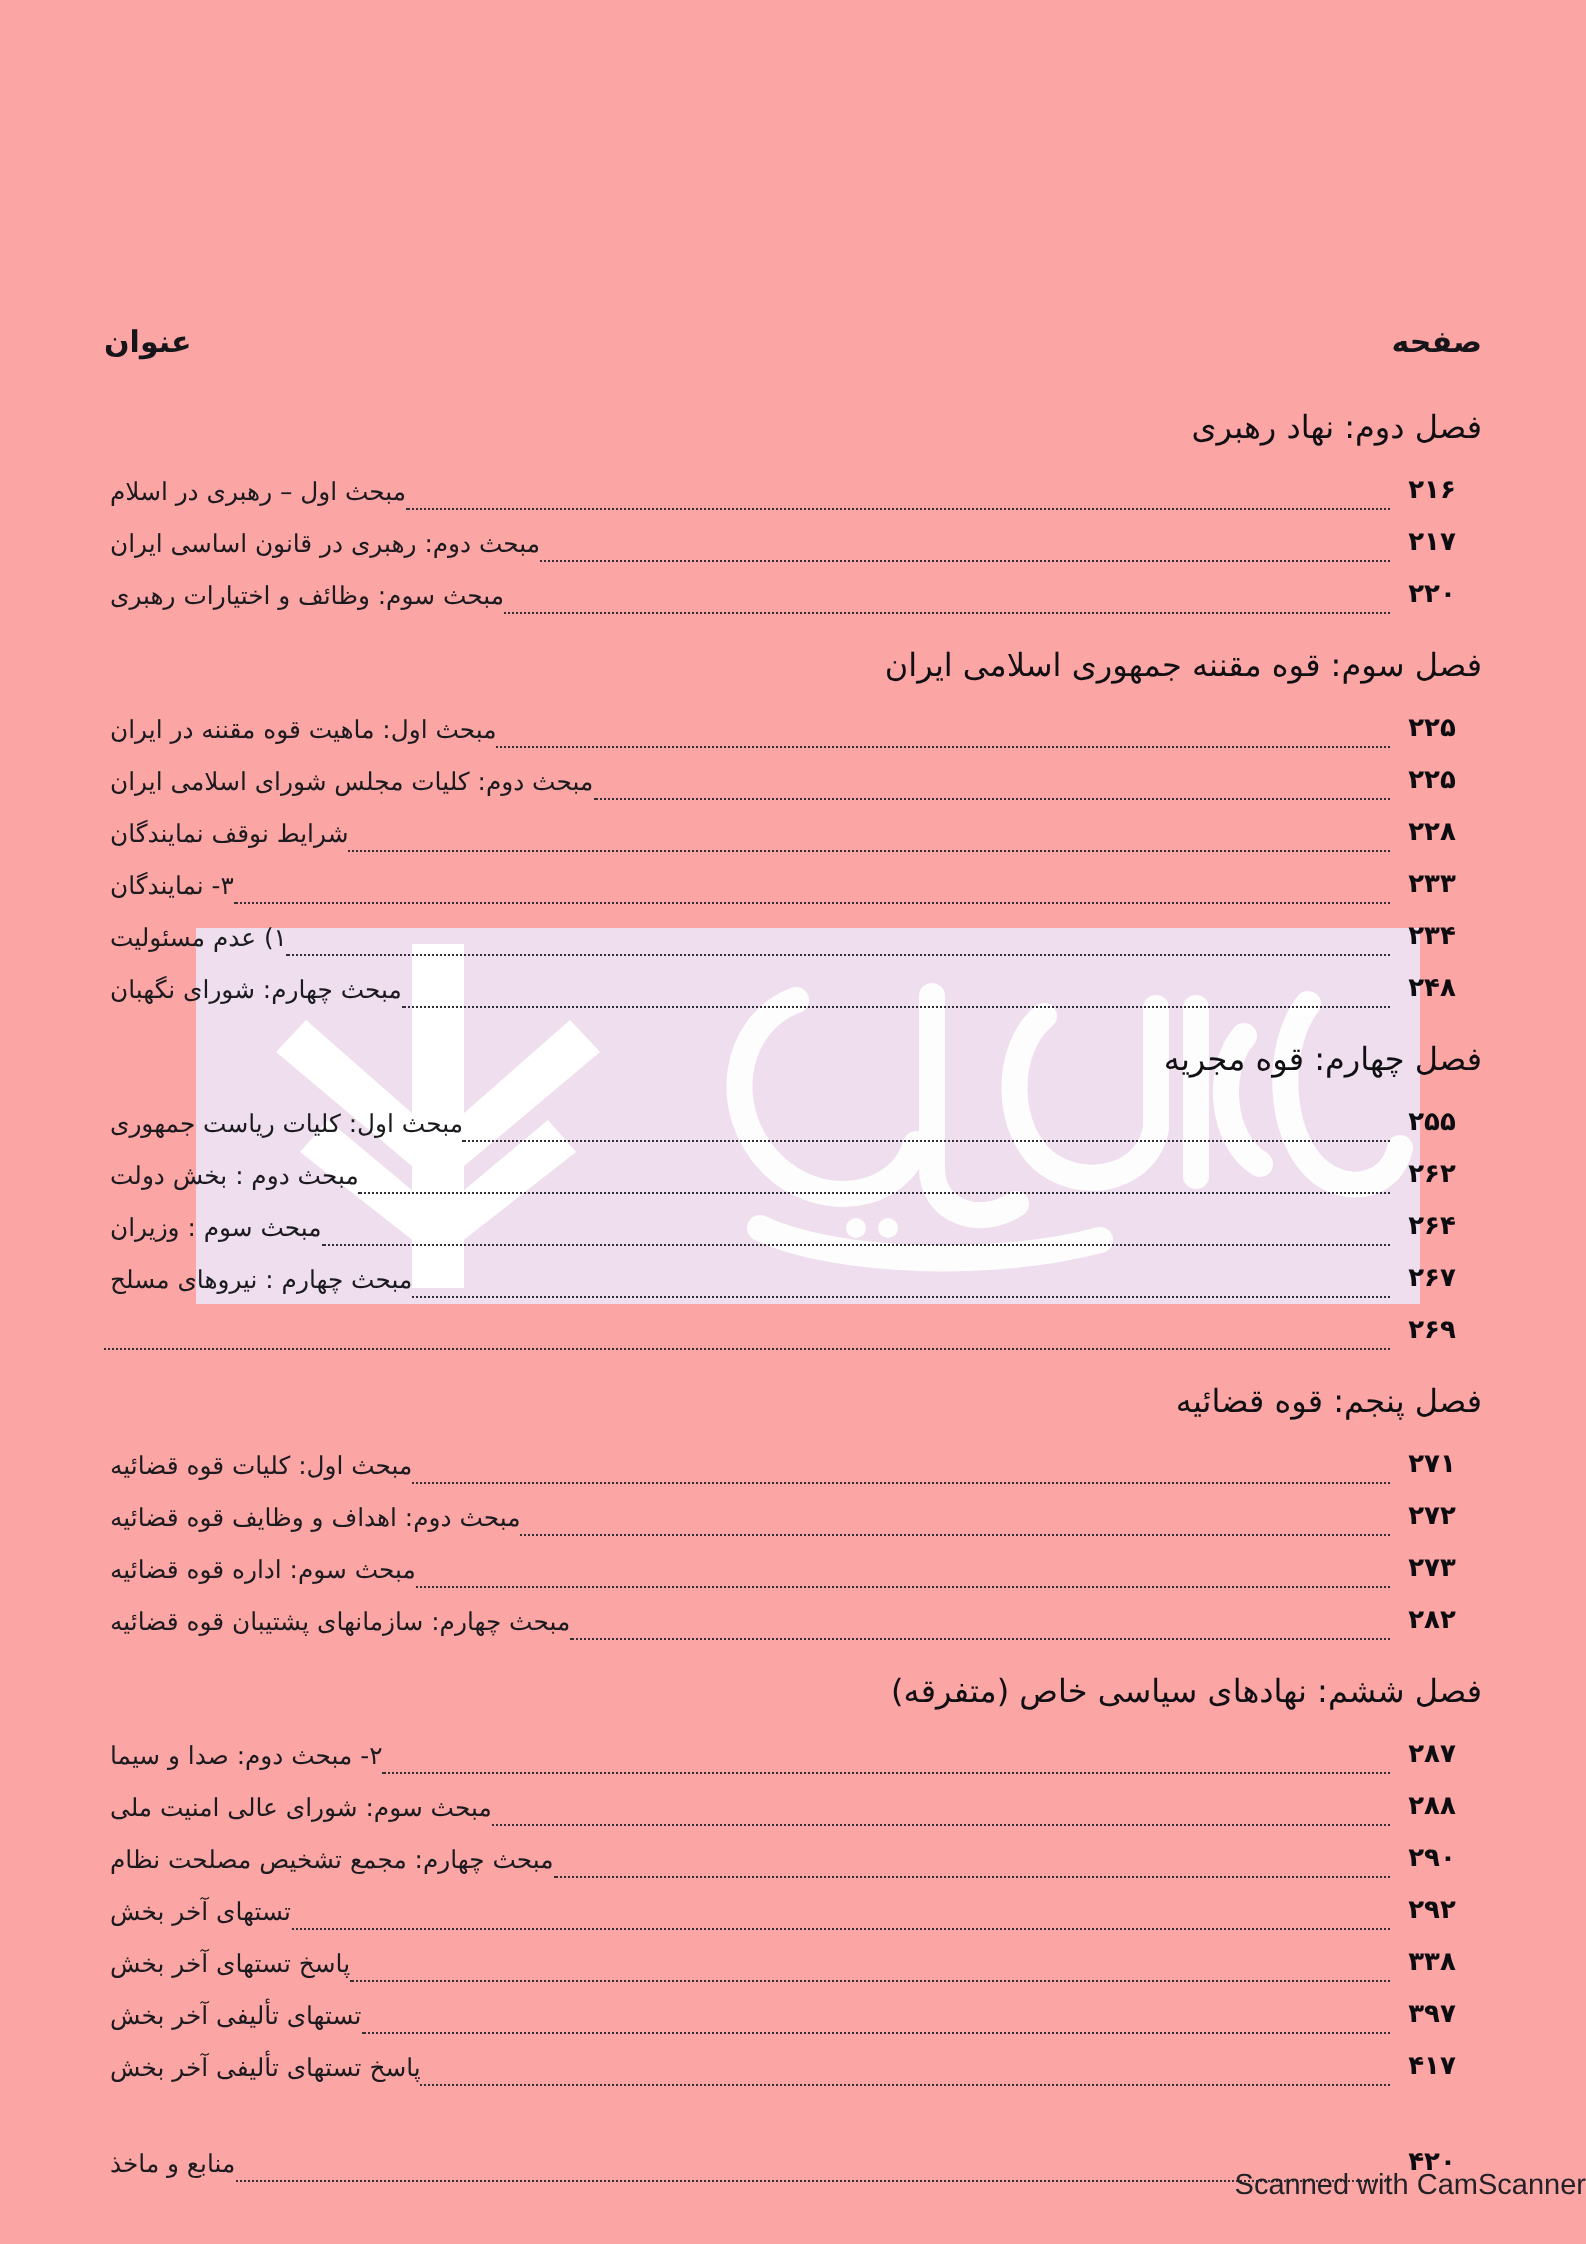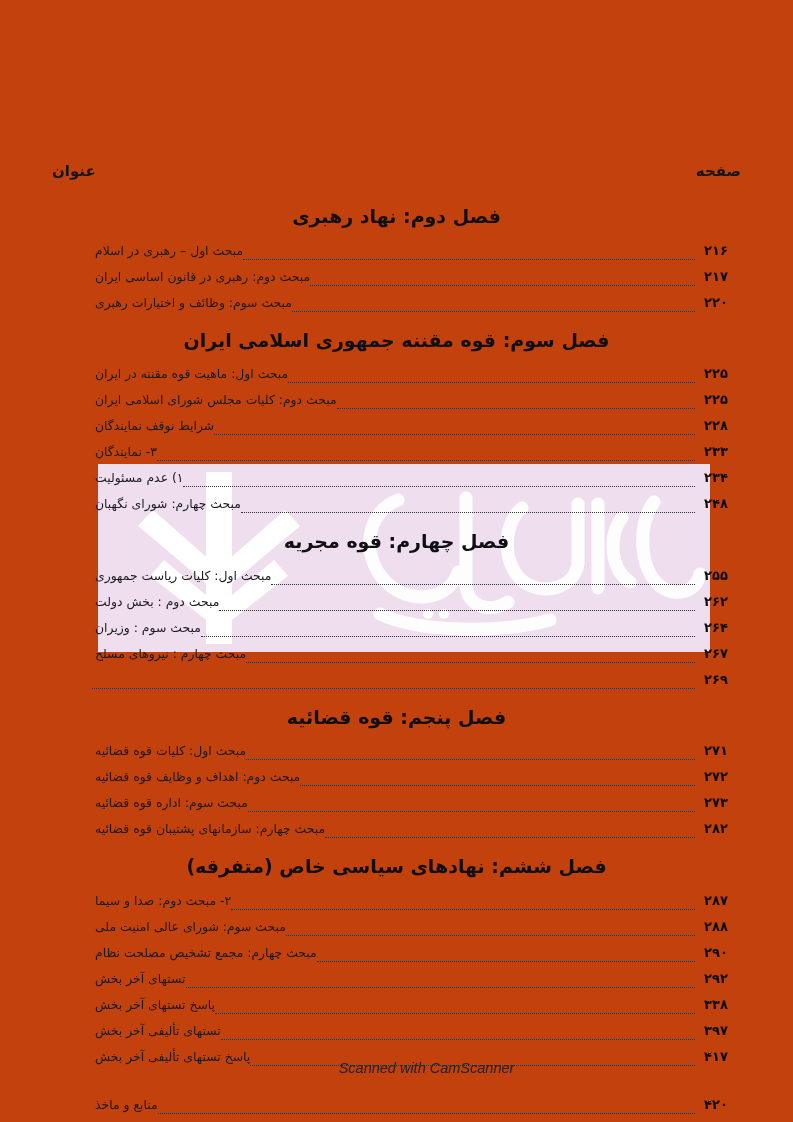--- a/index.html
+++ b/index.html
@@ -9,21 +9,21 @@
     background: #ffffff;
   }
   body {
     font-family: "DejaVu Sans", "Liberation Sans", sans-serif;
   }
   .page {
     position: relative;
     width: 793px;
     height: 1122px;
     margin: 0 auto;
-    background: #c2410c;
+    background: #fca5a5;
     overflow: hidden;
     box-sizing: border-box;
   }
 
   
   .watermark {
     position: absolute;
     left: 98px;
     top: 464px;
     width: 612px;
@@ -68,41 +68,40 @@
   }
 
   .toc-body {
     position: absolute;
     top: 192px;
     left: 52px;
     right: 52px;
   }
 
   .chapter-title {
-    text-align: center;
-    font-size: 19px;
-    font-weight: bold;
+    text-align: right;
+    font-size: 16px;
+    font-weight: normal;
     color: #101014;
     margin: 10px 0 7px 0;
     padding: 0;
     line-height: 1.5;
     direction: rtl;
   }
 
   .entry {
     display: flex;
     flex-direction: row-reverse;
     align-items: flex-end;
     direction: rtl;
     font-size: 12.4px;
     color: #1a1a1f;
     height: 26px;
     line-height: 26px;
     white-space: nowrap;
-    margin-left: 40px;
   }
   .entry .etitle {
     flex: 0 0 auto;
     padding-left: 3px;
     letter-spacing: 0.2px;
   }
   .entry .leader {
     flex: 1 1 auto;
     position: relative;
     height: 17px;
@@ -126,24 +125,23 @@
     text-align: center;
     direction: ltr;
     unicode-bidi: isolate;
   }
   .gap-med { height: 22px; }
 
   .footer {
     position: absolute;
     left: 0;
     right: 0;
-    top: 1058px;
-    text-align: center;
+    top: 1082px;
+    text-align: right;
     z-index: 3;
-    font-style: italic;
   }
   .footer-text {
     font-family: "Liberation Sans", sans-serif;
     font-size: 14.5px;
     color: #222226;
     direction: ltr;
     display: inline-block;
     padding-left: 60px;
   }
 </style>

